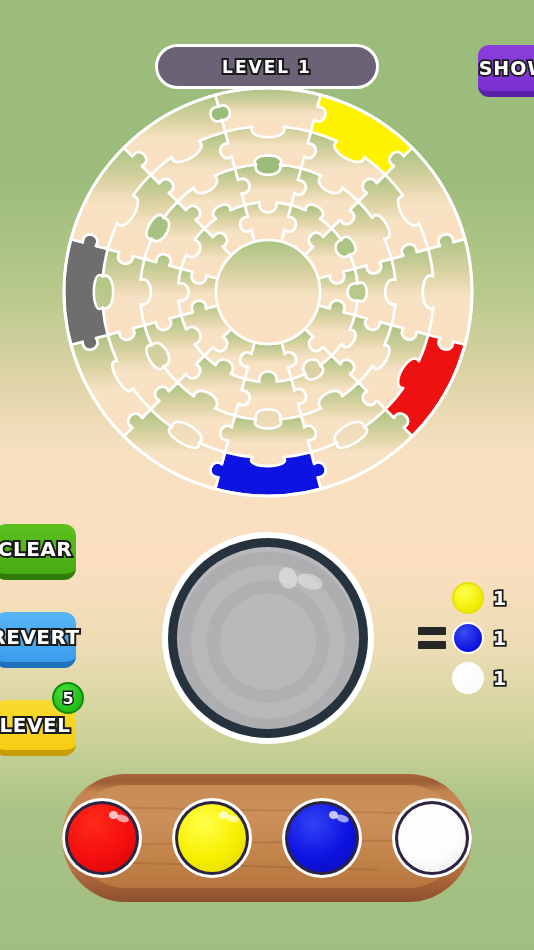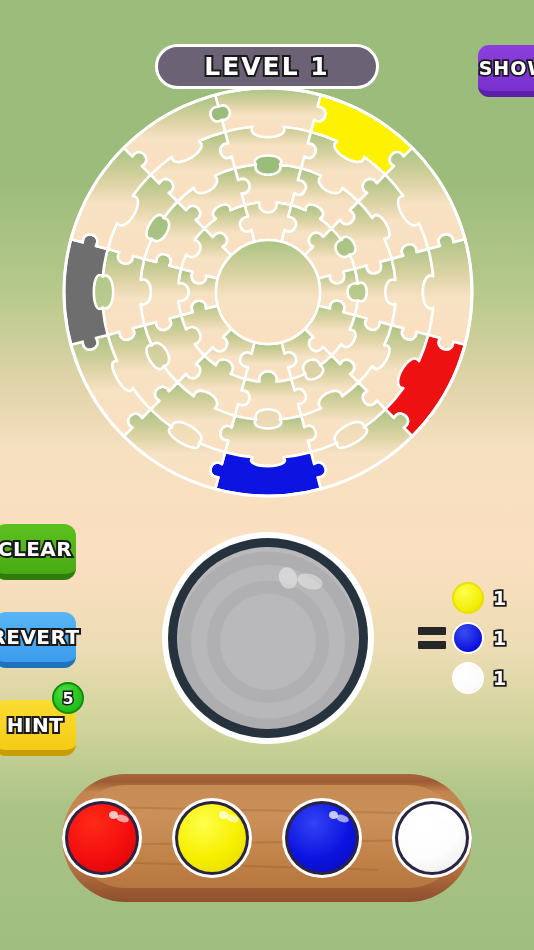--- a/index.html
+++ b/index.html
@@ -28,21 +28,21 @@
   #level-banner {
     position: absolute;
     left: 155px; top: 44px;
     width: 224px; height: 45px;
     background: #6b6275;
     border: 3px solid #ffffff;
     border-radius: 23px;
     display: flex; align-items: center; justify-content: center;
   }
   #level-banner .txt {
-    font-size: 25px;
+    font-size: 17px;
     font-weight: bold;
     letter-spacing: 2px;
     color: #ffffff;
     -webkit-text-stroke: 4px #1a1a1a;
     paint-order: stroke fill;
     font-family: "DejaVu Sans", sans-serif;
   }
 
   
   #show-button {
@@ -320,21 +320,21 @@
       </g>
   </svg>
 
   <div class="act-btn" id="btn-clear">
     <span class="txt">CLEAR</span>
   </div>
   <div class="act-btn" id="btn-revert">
     <span class="txt">REVERT</span>
   </div>
   <div class="act-btn" id="btn-hint">
-    <span class="txt">HINT</span>
+    <span class="txt">LEVEL</span>
   </div>
   <div id="hint-badge">
     <span class="txt">5</span>
   </div>
 
   <div id="mixing-bowl">
     <div id="bowl-rim">
       <div id="bowl-inner">
         <div id="bowl-hl-1"></div>
         <div id="bowl-hl-2"></div>

